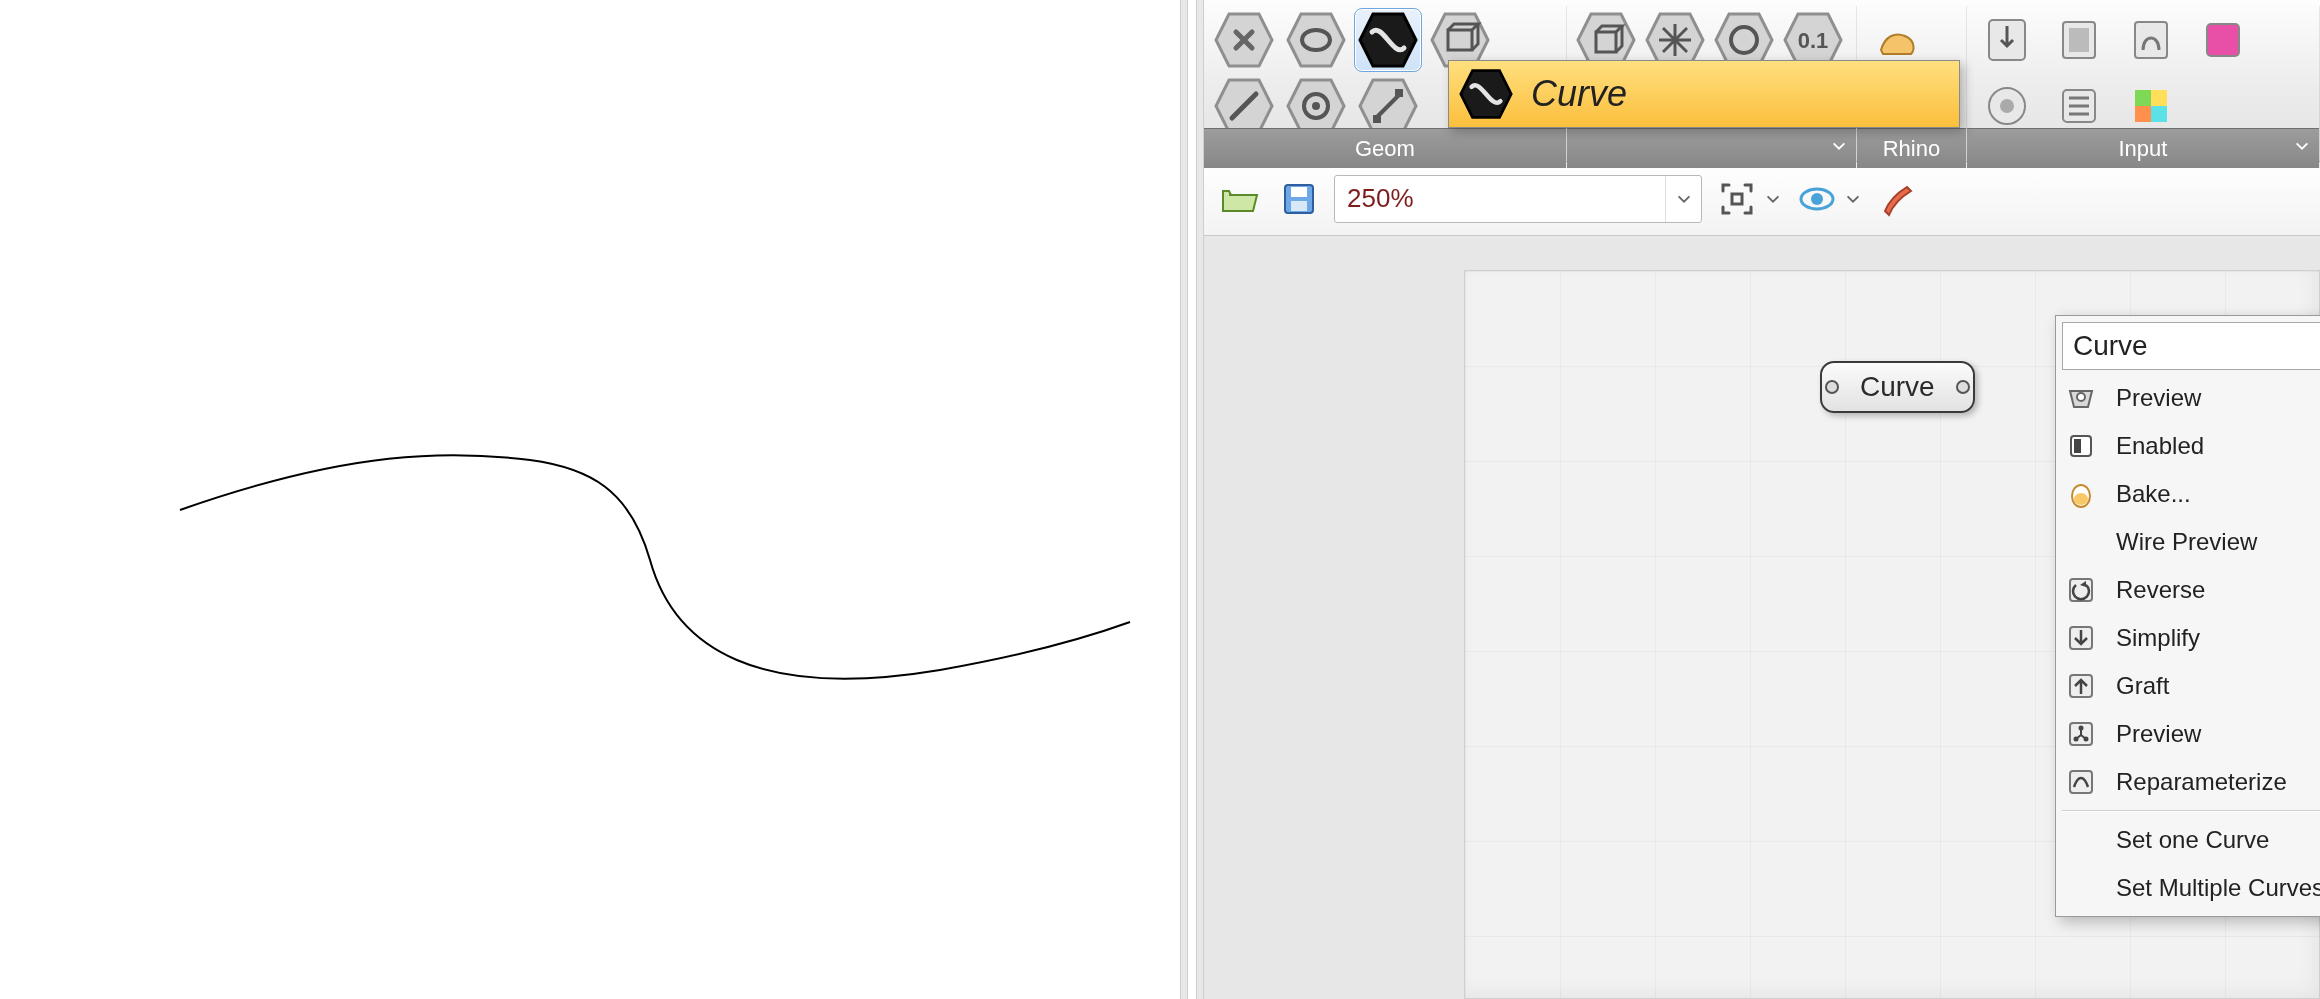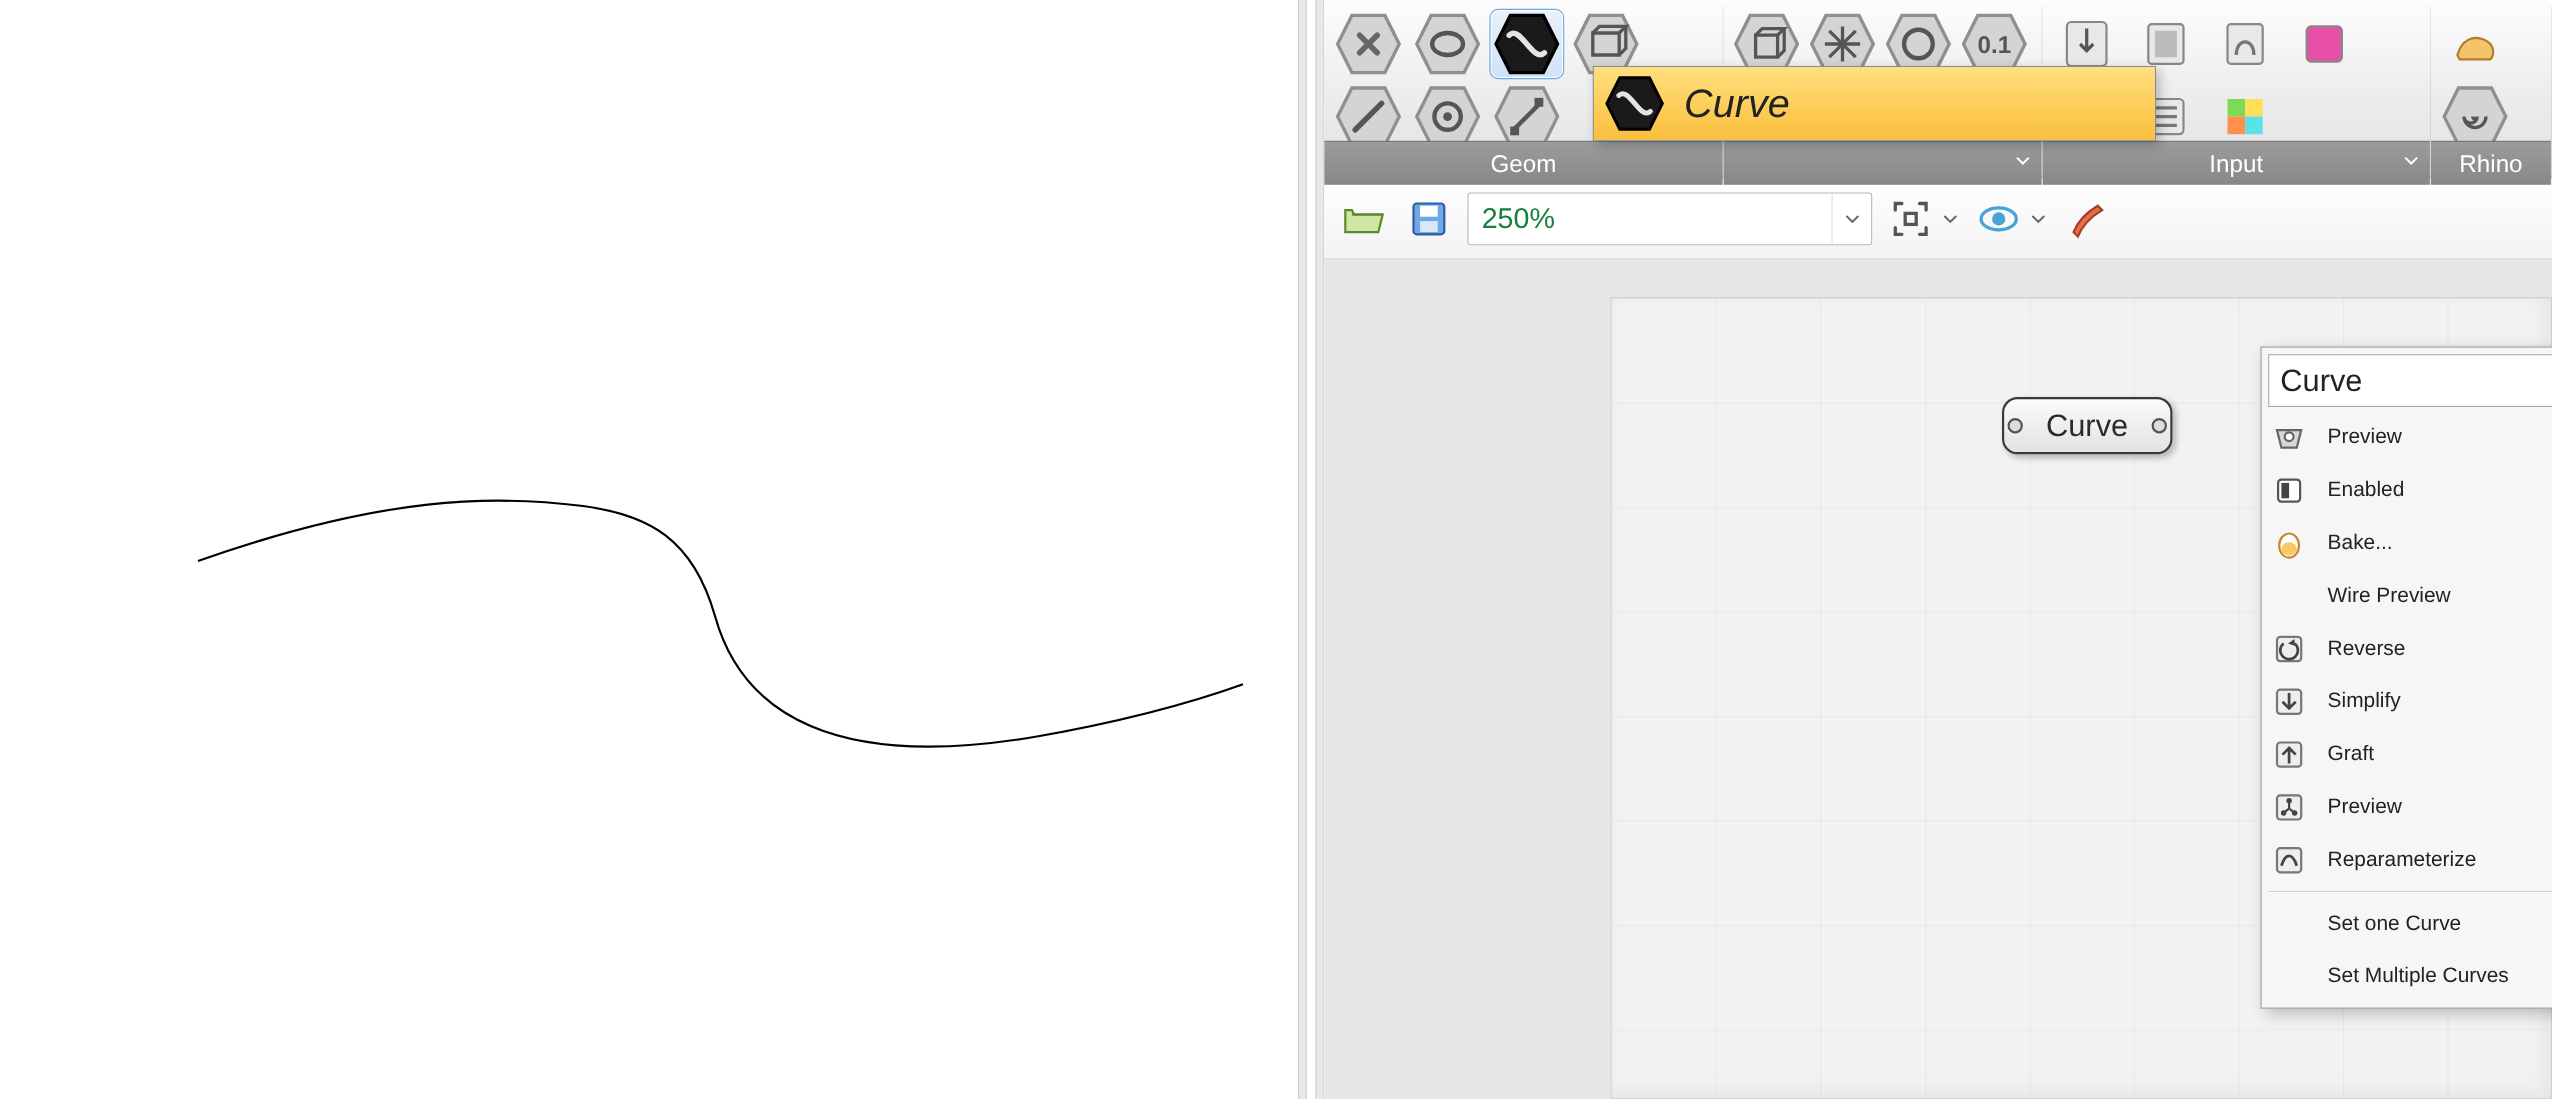--- a/index.html
+++ b/index.html
@@ -127,21 +127,21 @@
   }
   .tb-btn svg { width:40px; height:40px; }
   .zoom-box {
     width: 368px; height: 48px;
     border:1px solid #b8b8b8;
     border-radius:3px;
     background:#fff;
     display:flex; align-items:center;
     position:relative;
   }
-  .zoom-box span { font-size:26px; color:#15803d; padding-left:12px; flex:1; }
+  .zoom-box span { font-size:26px; color:#7f1d1d; padding-left:12px; flex:1; }
   .zoom-box .dd { width:36px; height:100%; display:flex; align-items:center; justify-content:center; border-left:1px solid #e0e0e0; }
   .tb-split { display:flex; align-items:center; }
   .tb-split .chev { margin-left:2px; }
 
   
   .gh-canvas-wrap {
     flex:1;
     position:relative;
     background:#e7e7e7;
     overflow:hidden;
@@ -205,21 +205,21 @@
     padding:0 10px;
   }
   .ctx-search span { font-size:28px; color:#222; }
   .ctx-item {
     display:flex; align-items:center;
     height:48px;
     padding: 0 14px 0 8px;
   }
   .ctx-item .ci-icon { width:34px; height:34px; margin-right:18px; display:flex; align-items:center; justify-content:center; }
   .ctx-item .ci-icon svg { width:30px; height:30px; }
-  .ctx-item .ci-text { font-size:19px; color:#222; }
+  .ctx-item .ci-text { font-size:24px; color:#222; }
   .ctx-sep { height:2px; margin:4px 6px; background:#cfcfcf; border-bottom:1px solid #fff; }
 
   .chev-svg { width:18px; height:18px; }
 </style>
 </head>
 <body>
 
 <div class="rhino-viewport">
   <svg class="curve-svg" viewBox="0 0 1040 400">
     <path d="M 60 210
@@ -341,20 +341,43 @@
           
         </div>
       </div>
       <div class="shelf-label" style="justify-content:flex-end;">
         <svg class="chev-svg chev" viewBox="0 0 20 20">
             <path d="M4 7 L10 13 L16 7" fill="none" stroke="#fff" stroke-width="2"></path>
           </svg>
       </div>
     </div>
 
+    <div class="shelf-group" style="flex:1;height:162px;min-width:110px;">
+      <div class="shelf-rows">
+        <div class="shelf-row">
+          <div class="comp-thumb">
+              <svg viewBox="0 0 52 52">
+                <path d="M10 36 C 14 22, 24 18, 34 22 C 44 26, 44 36, 40 40 L 12 40 Z" fill="#f5c36a" stroke="#b07d2a" stroke-width="2"></path>
+              </svg>
+            </div>
+        </div>
+        <div class="shelf-row">
+          <div class="comp-hex">
+              <svg viewBox="0 0 60 60">
+                <polygon points="15,4 45,4 58,30 45,56 15,56 2,30" fill="#d4d4d4" stroke="#8f8f8f" stroke-width="3"></polygon>
+                <path d="M30 30 m-2 0 a2 2 0 1 0 4 0 a6 6 0 1 1 -12 0 a10 10 0 1 0 20 0" fill="none" stroke="#555" stroke-width="3"></path>
+              </svg>
+            </div>
+        </div>
+      </div>
+      <div class="shelf-label">
+        <span>Rhino</span>
+      </div>
+    </div>
+
     <div class="shelf-group" style="width:360px;height:162px;">
       <div class="shelf-rows">
         <div class="shelf-row">
           <div class="comp-thumb">
               <svg viewBox="0 0 52 52">
                 <rect x="8" y="6" width="36" height="40" rx="4" fill="#e8e8e8" stroke="#888" stroke-width="2"></rect>
                 <path d="M26 12 L26 32 M20 26 L26 32 L32 26" fill="none" stroke="#555" stroke-width="3"></path>
               </svg>
             </div>
           <div class="comp-thumb">
@@ -400,43 +423,20 @@
                 <rect x="26" y="26" width="16" height="16" fill="#5ce1e6"></rect>
               </svg>
             </div>
         </div>
       </div>
       <div class="shelf-label">
         <span>Input</span>
         <svg class="chev-svg chev" viewBox="0 0 20 20">
             <path d="M4 7 L10 13 L16 7" fill="none" stroke="#fff" stroke-width="2"></path>
           </svg>
-      </div>
-    </div>
-
-    <div class="shelf-group" style="flex:1;height:162px;min-width:110px;">
-      <div class="shelf-rows">
-        <div class="shelf-row">
-          <div class="comp-thumb">
-              <svg viewBox="0 0 52 52">
-                <path d="M10 36 C 14 22, 24 18, 34 22 C 44 26, 44 36, 40 40 L 12 40 Z" fill="#f5c36a" stroke="#b07d2a" stroke-width="2"></path>
-              </svg>
-            </div>
-        </div>
-        <div class="shelf-row">
-          <div class="comp-hex">
-              <svg viewBox="0 0 60 60">
-                <polygon points="15,4 45,4 58,30 45,56 15,56 2,30" fill="#d4d4d4" stroke="#8f8f8f" stroke-width="3"></polygon>
-                <path d="M30 30 m-2 0 a2 2 0 1 0 4 0 a6 6 0 1 1 -12 0 a10 10 0 1 0 20 0" fill="none" stroke="#555" stroke-width="3"></path>
-              </svg>
-            </div>
-        </div>
-      </div>
-      <div class="shelf-label">
-        <span>Rhino</span>
       </div>
     </div>
 
     <div class="tooltip" style="left:244px; top:60px; width:512px;">
       <div class="tooltip-title">
         <svg class="t-icon" viewBox="0 0 60 60">
           <polygon points="15,4 45,4 58,30 45,56 15,56 2,30" fill="#1a1a1a" stroke="#000" stroke-width="3"></polygon>
           <path d="M14 22 C 24 12, 36 48, 46 38" fill="none" stroke="#e4e4e4" stroke-width="5" stroke-linecap="round"></path>
         </svg>
         <span class="t-text">Curve</span>

